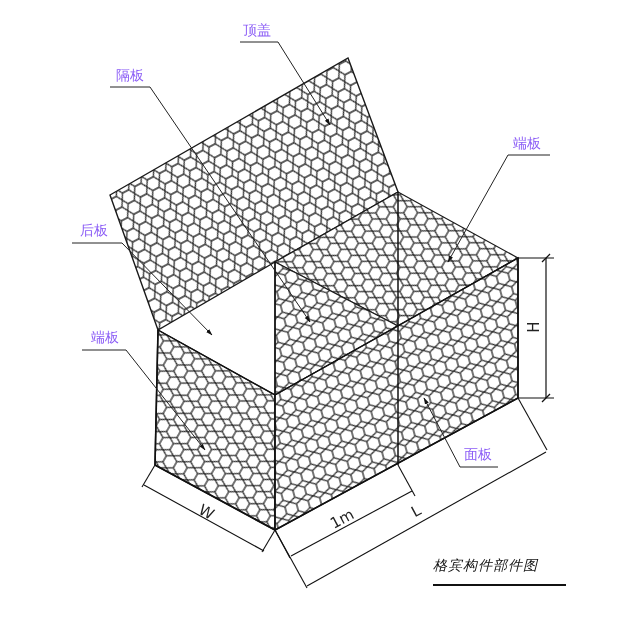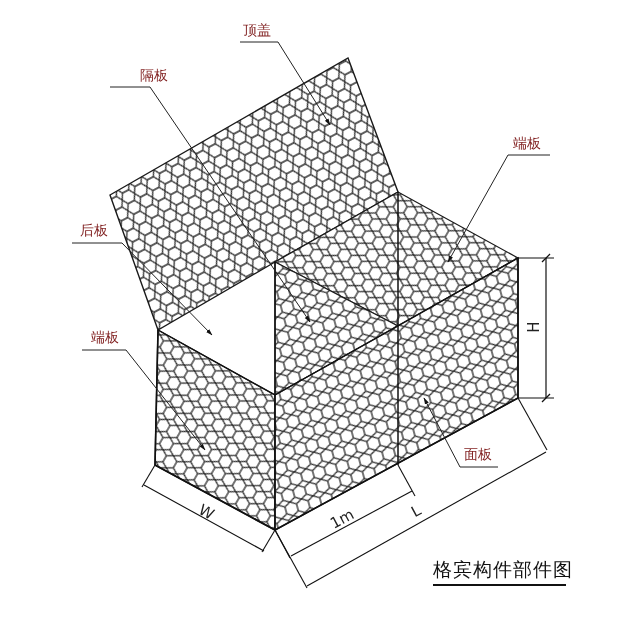--- a/index.html
+++ b/index.html
@@ -1,20 +1,20 @@
 <!DOCTYPE html>
 <html><head>
 <meta charset="utf-8">
 <style>
   html, body { margin: 0; padding: 0; background: #ffffff; }
   body { width: 629px; height: 627px; position: relative; overflow: hidden;
          font-family: "DejaVu Serif", "Liberation Serif", serif; }
   #diagram { position: absolute; left: 0; top: 0; width: 629px; height: 627px; }
-  .lbl { position: absolute; font-size: 14px; color: #7f1d1d; white-space: nowrap; letter-spacing: 0px; }
-  .caption { position: absolute; font-size: 19px; color: #111; letter-spacing: 1px; white-space: nowrap; }
+  .lbl { position: absolute; font-size: 14px; color: #8b5cf6; white-space: nowrap; letter-spacing: 0px; }
+  .caption { position: absolute; font-size: 14px; color: #111; letter-spacing: 1px; white-space: nowrap; font-style: italic; }
   .dim { position: absolute; font-family: "DejaVu Sans", "Liberation Sans", sans-serif;
          font-size: 15px; color: #222; white-space: nowrap; }
 </style>
 </head>
 <body>
 
 <svg id="diagram" viewBox="0 0 629 627" xmlns="http://www.w3.org/2000/svg">
   <defs>
 
     <pattern id="hexmesh" patternUnits="userSpaceOnUse" width="14" height="12" patternTransform="rotate(-28)">
@@ -89,21 +89,21 @@
   <g stroke="#111" stroke-width="1.1">
     <line x1="275" y1="530" x2="307" y2="588"></line>
     <line x1="518" y1="398" x2="547" y2="450"></line>
     <line x1="307" y1="586" x2="546" y2="452"></line>
   </g>
 
   <line x1="433" y1="585" x2="566" y2="585" stroke="#111" stroke-width="2"></line>
 </svg>
 
 <div class="lbl" style="left:243px; top:22px;">顶盖</div>
-<div class="lbl" style="left:116px; top:67px;margin-left:24px;">隔板</div>
+<div class="lbl" style="left:116px; top:67px;">隔板</div>
 <div class="lbl" style="left:513px; top:135px;">端板</div>
 <div class="lbl" style="left:80px; top:222px;text-align:right;">后板</div>
 <div class="lbl" style="left:91px; top:329px;">端板</div>
 <div class="lbl" style="left:464px; top:446px;">面板</div>
 
 <div class="dim" style="left:528px; top:318px; transform: rotate(-90deg);">H</div>
 <div class="dim" style="left:199px; top:503px; transform: rotate(28deg);">W</div>
 <div class="dim" style="left:330px; top:510px; transform: rotate(-28deg);">1m</div>
 <div class="dim" style="left:412px; top:502px; transform: rotate(-28deg);">L</div>
 

